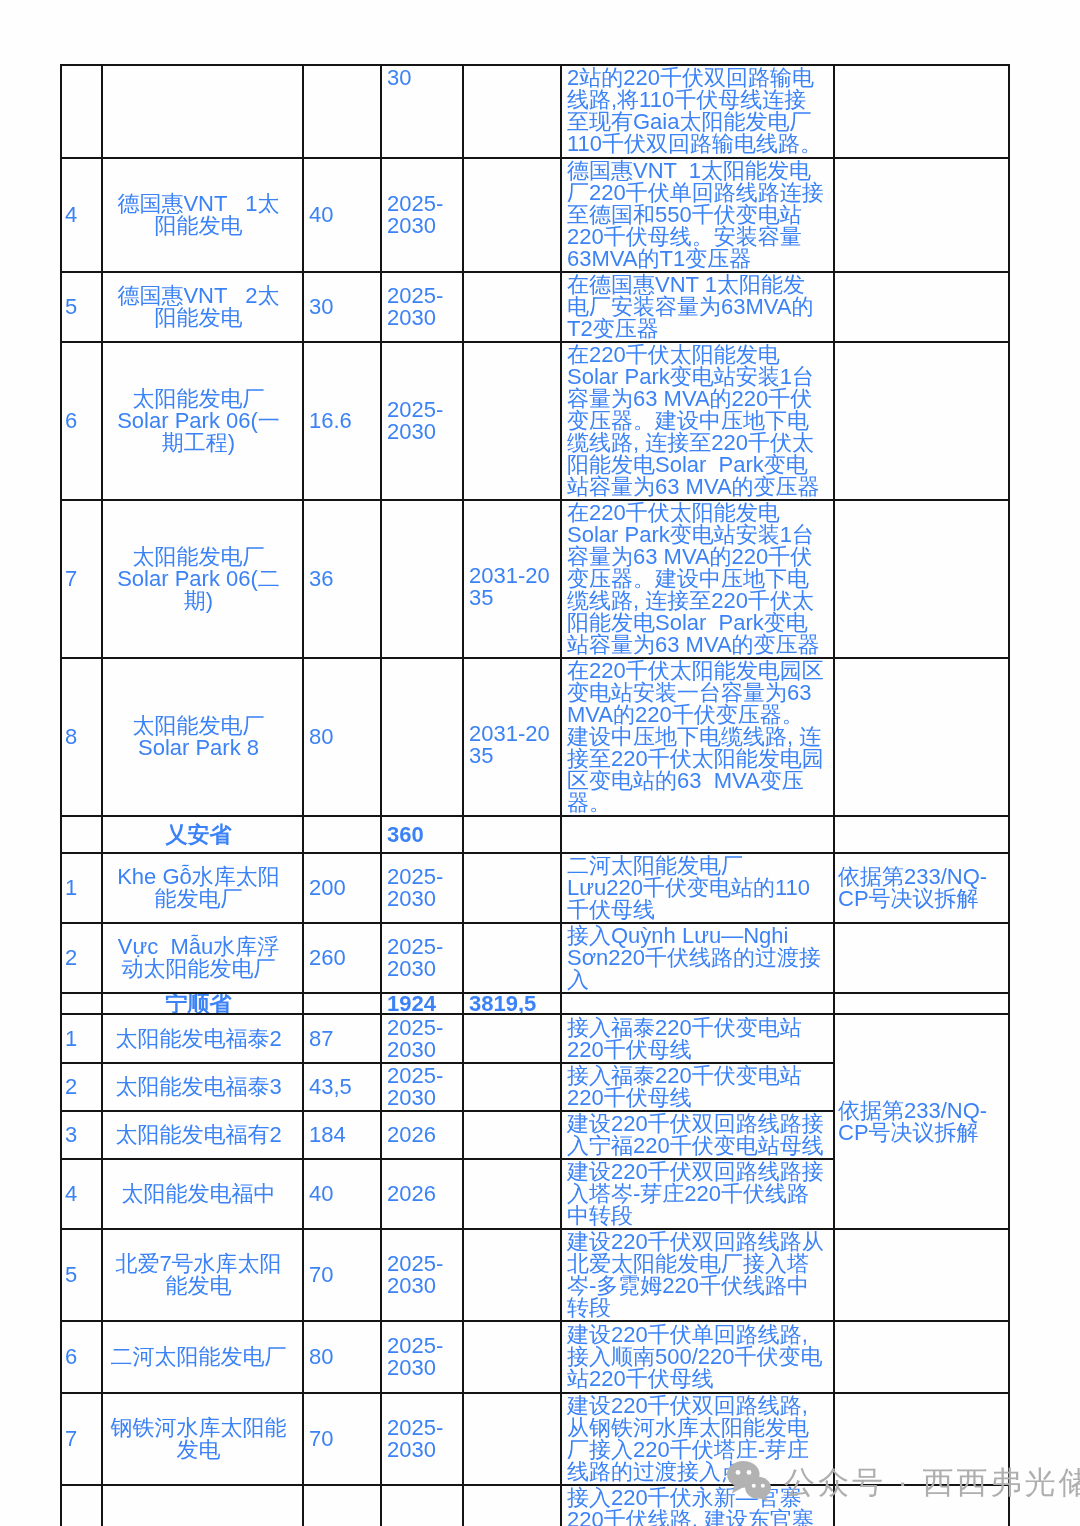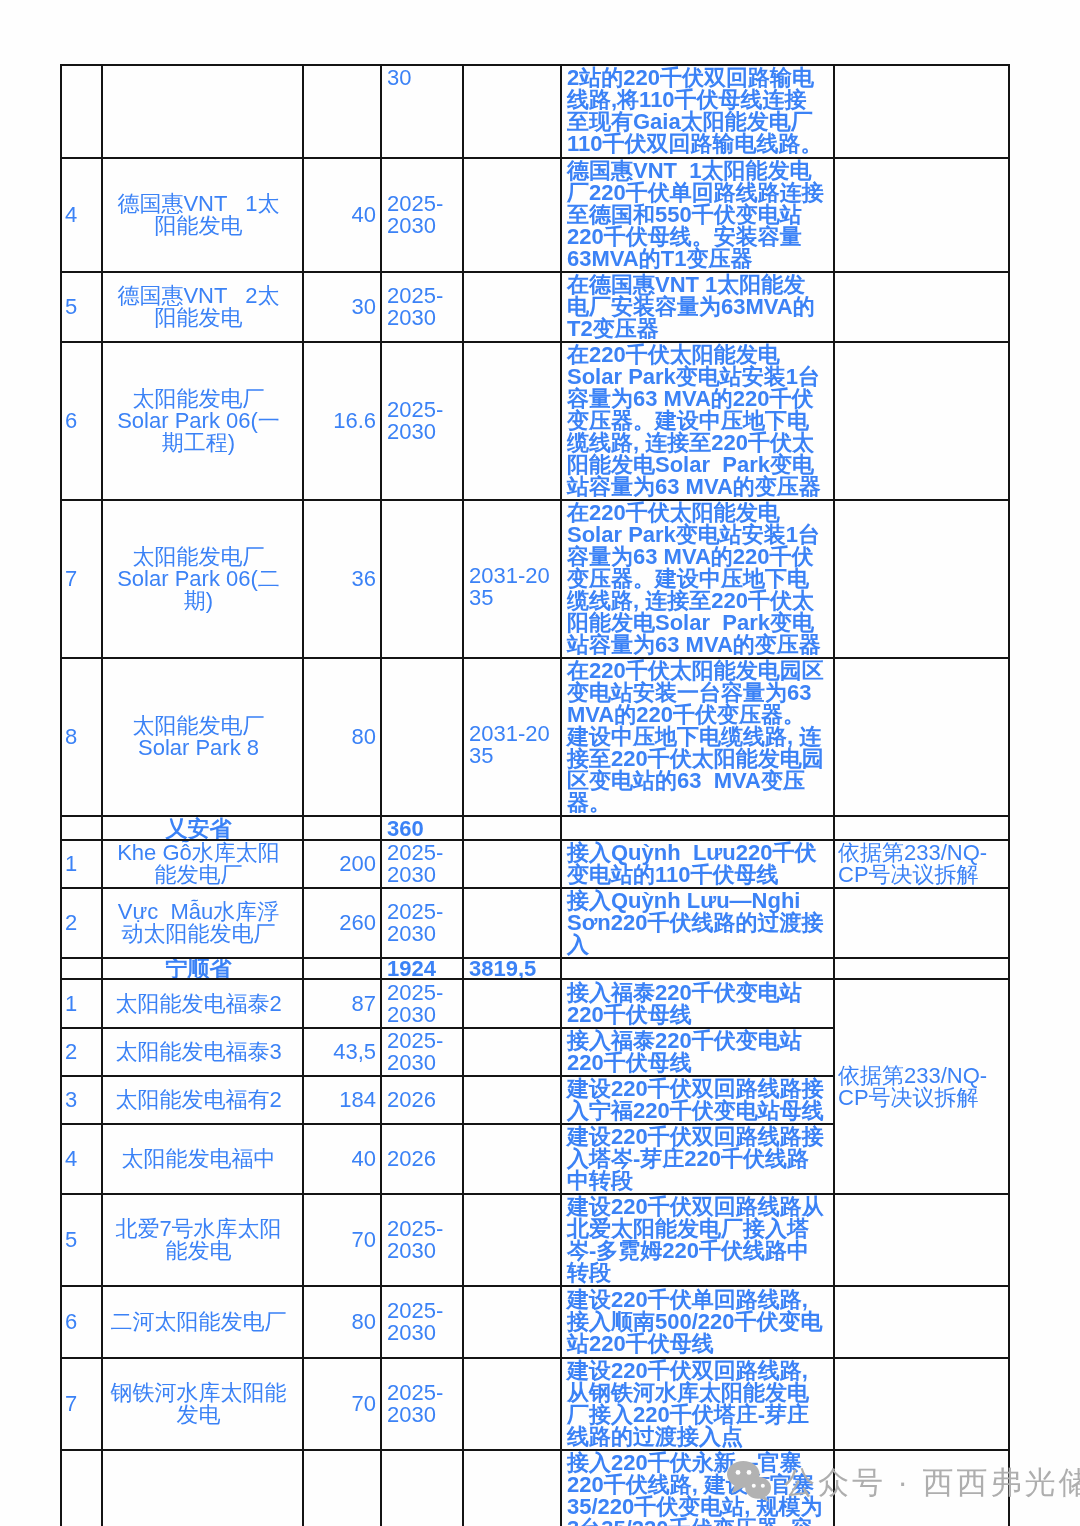--- a/index.html
+++ b/index.html
@@ -27,24 +27,24 @@
     line-height: 22px;
   }
   .doc-table td {
     border: 2px solid #141414;
     vertical-align: middle;
     padding: 1px 8px 1px 4px;
     overflow: hidden;
   }
   td.c-no   { padding-left: 3px; padding-right: 2px; }
   td.c-name { padding: 1px 14px 1px 6px; white-space: pre-wrap; word-break: break-word; text-align: center; }
-  td.c-cap  { padding: 1px 4px 1px 5px; text-align: right; }
+  td.c-cap  { padding: 1px 4px 1px 5px; }
   td.c-p1   { padding: 1px 8px 1px 5px; word-break: break-all; }
   td.c-p2   { padding: 16px 8px 1px 5px; word-break: break-all; }
-  td.c-desc { padding: 1px 8px 1px 5px; white-space: pre-wrap; word-break: break-word; font-weight: bold; }
+  td.c-desc { padding: 1px 8px 1px 5px; white-space: pre-wrap; word-break: break-word; }
   td.c-note { padding: 1px 4px 1px 3px; word-break: break-word; margin-top: 41px; }
   tr.partial td { vertical-align: top; }
   tr.province td {
     font-weight: bold;
     line-height: 19px;
     padding-top: 0;
     padding-bottom: 0;
   }
   .watermark {
     position: absolute;
@@ -132,37 +132,37 @@
       <tr style="height:142px">
         <td class="c-no">8</td>
         <td class="c-name">太阳能发电厂      Solar Park 8</td>
         <td class="c-cap">80</td>
         <td class="c-p1"></td>
         <td class="c-p2">2031-2035</td>
         <td class="c-desc">在220千伏太阳能发电园区变电站安装一台容量为63    MVA的220千伏变压器。建设中压地下电缆线路, 连接至220千伏太阳能发电园区变电站的63  MVA变压器。</td>
         <td class="c-note"></td>
       </tr>
 
-      <tr class="province" style="height:24px">
+      <tr class="province" style="height:37px">
         <td class="c-no"></td>
         <td class="c-name">乂安省</td>
         <td class="c-cap"></td>
         <td class="c-p1">360</td>
         <td class="c-p2"></td>
         <td class="c-desc"></td>
         <td class="c-note"></td>
       </tr>
 
       <tr style="height:44px">
         <td class="c-no">1</td>
         <td class="c-name">Khe Gỗ水库太阳能发电厂</td>
         <td class="c-cap">200</td>
         <td class="c-p1">2025-2030</td>
         <td class="c-p2"></td>
-        <td class="c-desc">接入Quỳnh  Lưu220千伏变电站的110千伏母线</td>
+        <td class="c-desc">二河太阳能发电厂  Lưu220千伏变电站的110千伏母线</td>
         <td class="c-note">依据第233/NQ-CP号决议拆解</td>
       </tr>
 
       <tr style="height:51px">
         <td class="c-no">2</td>
         <td class="c-name">Vực  Mẫu水库浮动太阳能发电厂</td>
         <td class="c-cap">260</td>
         <td class="c-p1">2025-2030</td>
         <td class="c-p2"></td>
         <td class="c-desc">接入Quỳnh Lưu—Nghi Sơn220千伏线路的过渡接入</td>

